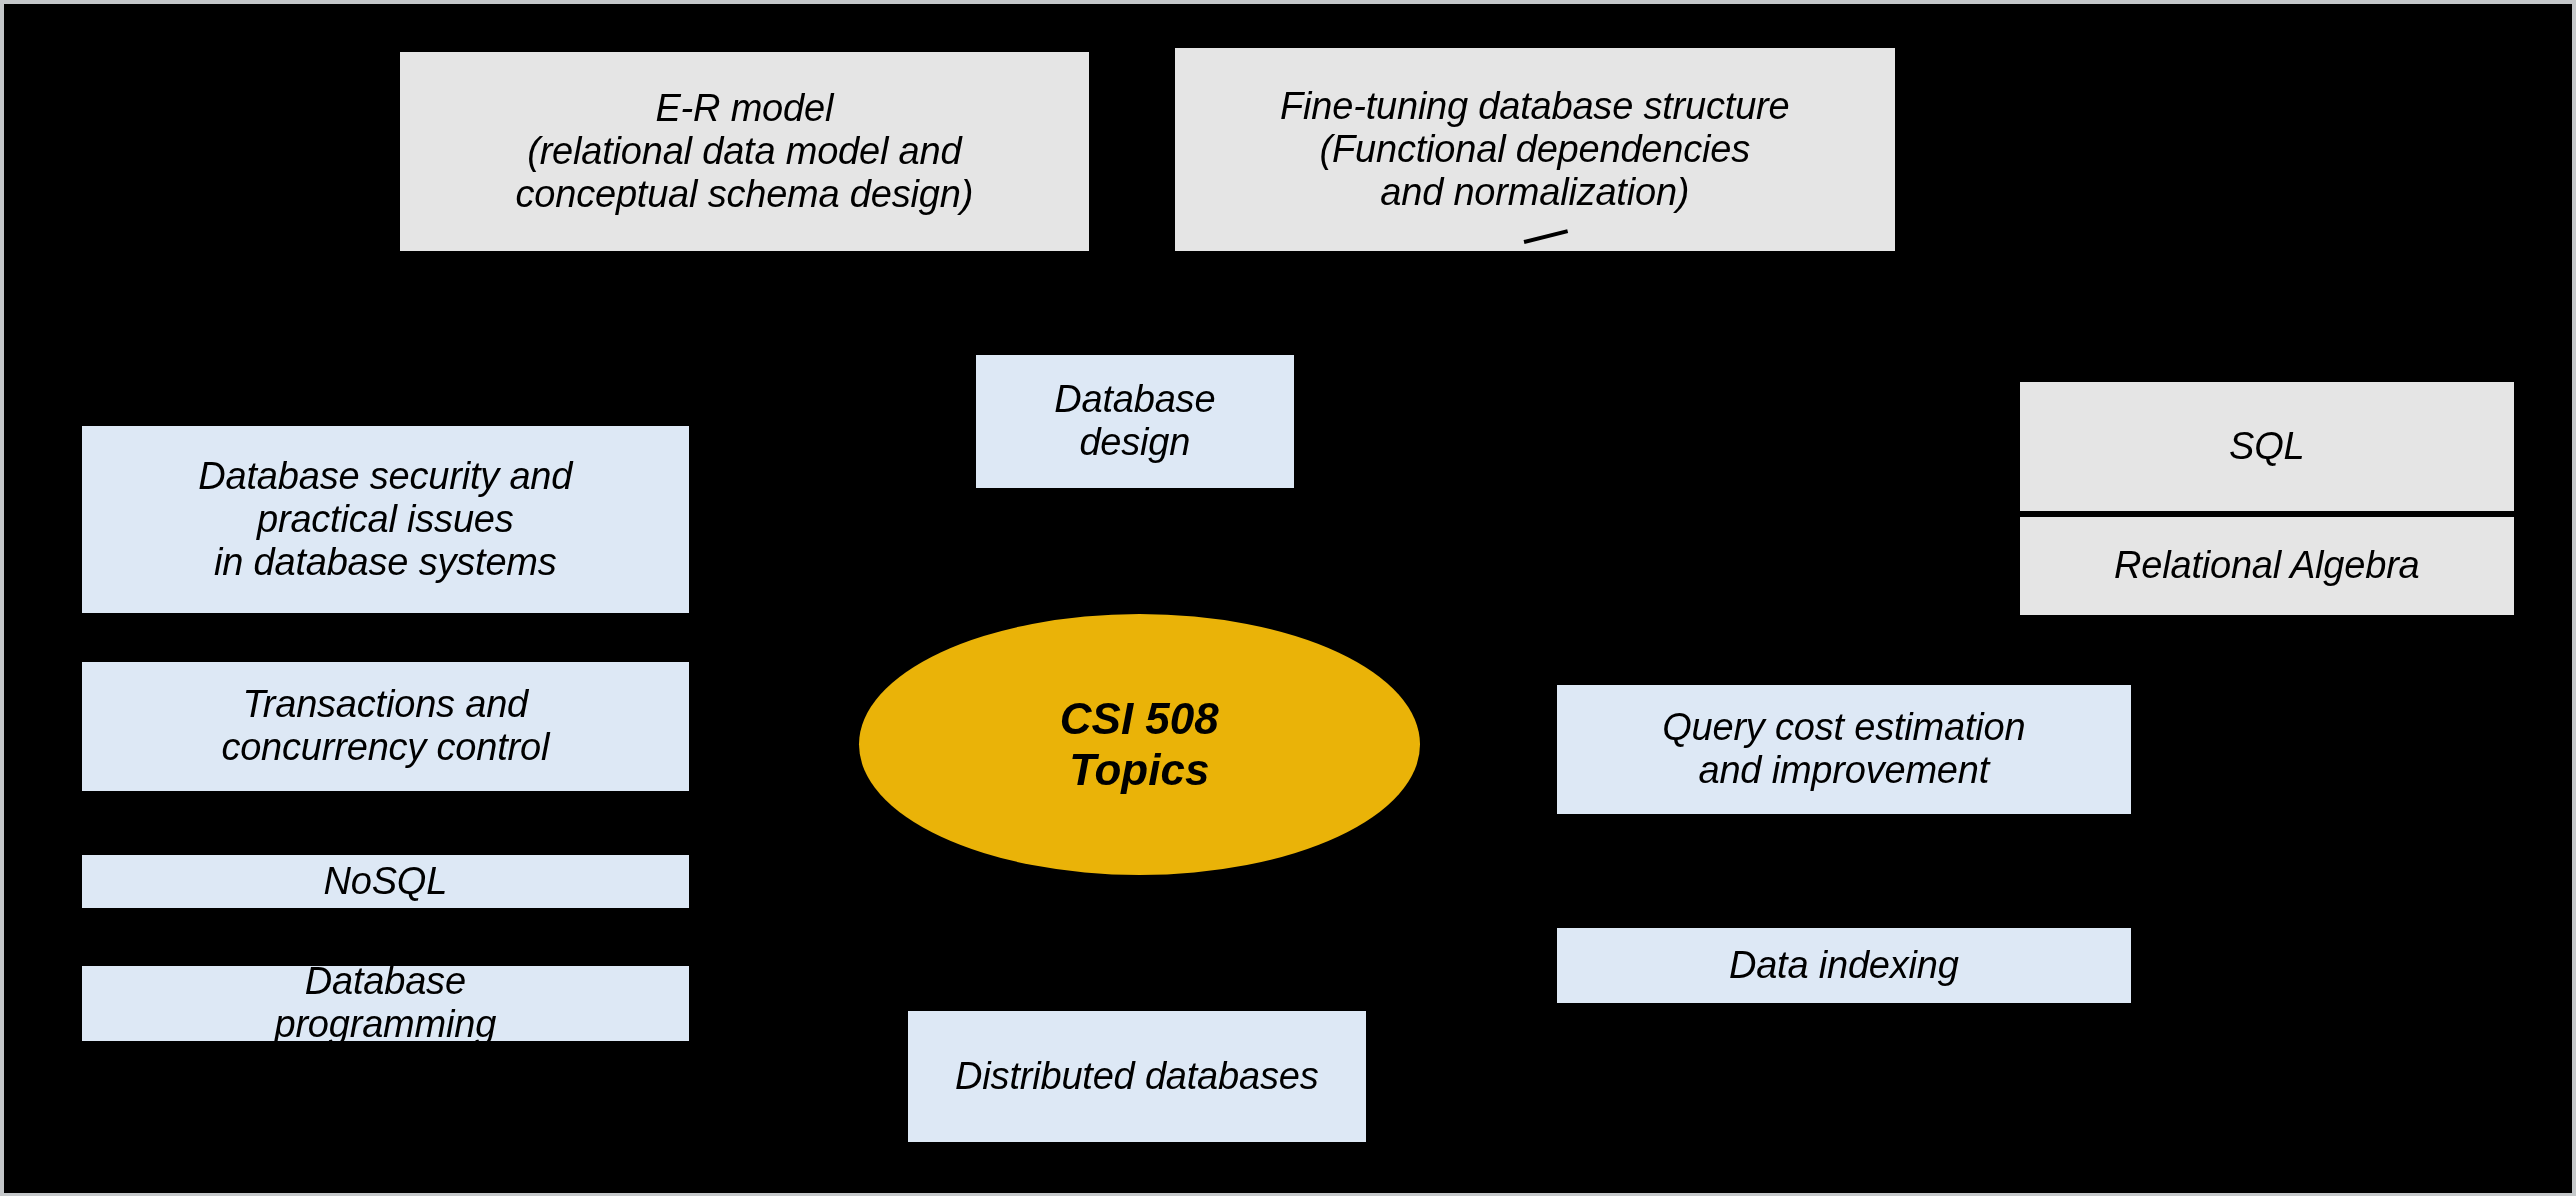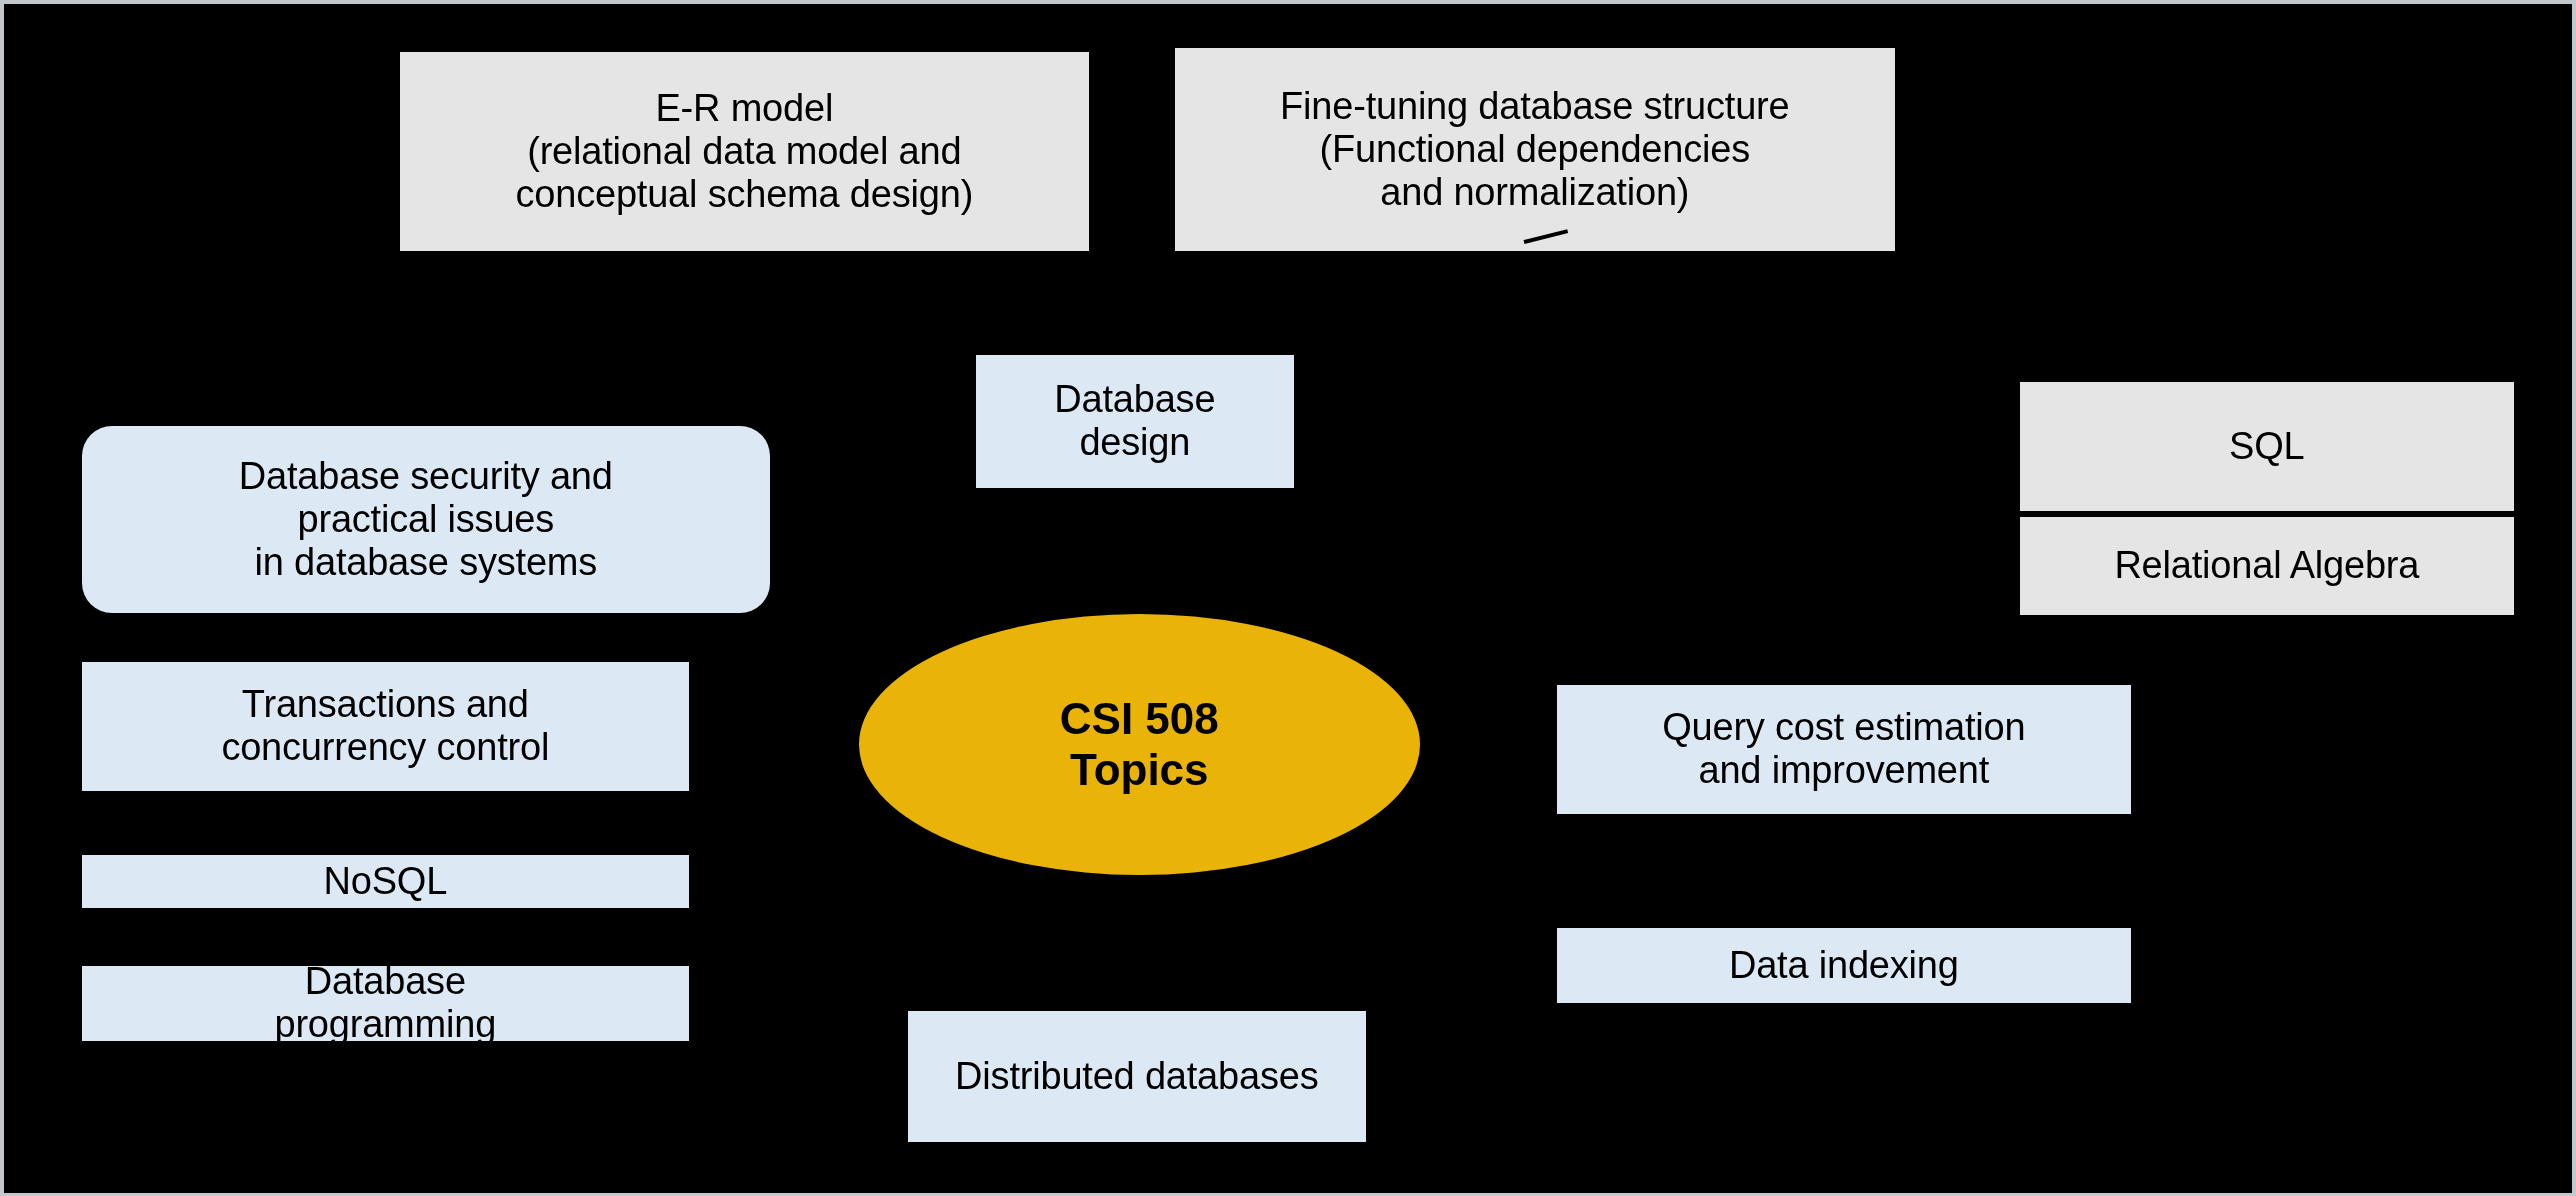--- a/index.html
+++ b/index.html
@@ -9,20 +9,21 @@
     background: #000;
   }
   #stage {
     position: relative;
     width: 2576px;
     height: 1196px;
     background: #c5c8ca;
     box-sizing: border-box;
     overflow: hidden;
     font-family: "Liberation Sans", sans-serif;
+    font-style: italic;
   }
   #canvas {
     position: absolute;
     left: 3.8px;
     top: 3.8px;
     width: 2568px;
     height: 1189px;
     background: #000000;
     overflow: hidden;
   }
@@ -82,21 +83,21 @@
     <div class="node box-blue" style="left:972px; top:351px; width:318px; height:133px; font-size:38px;">Database
 design</div>
 
     <div class="node box-blue" style="left:904px; top:1007px; width:458px; height:131px; font-size:38px;">Distributed databases</div>
 
     <div class="ellipse-center" style="left:855px; top:610px; width:561px; height:261px; font-size:44px;">CSI 508
 Topics</div>
 
     <div class="artifact" style="left:849px; top:749px; width:7.7px; height:7.7px; border-radius:50%;"></div>
 
-    <div class="node box-blue" style="left:78px; top:422px; width:688px; height:187px; font-size:38px;border-radius:30px;">Database security and
+    <div class="node box-blue" style="left:78px; top:422px; width:607px; height:187px; font-size:38px;">Database security and
 practical issues
 in database systems</div>
 
     <div class="node box-blue" style="left:78px; top:658px; width:607px; height:129px; font-size:38px;">Transactions and
 concurrency control</div>
 
     <div class="node box-blue" style="left:78px; top:835px; width:607px; height:53px; font-size:38px;margin-top:16px;">NoSQL</div>
 
     <div class="node box-blue" style="left:78px; top:962px; width:607px; height:75px; font-size:38px;">Database
 programming</div>

